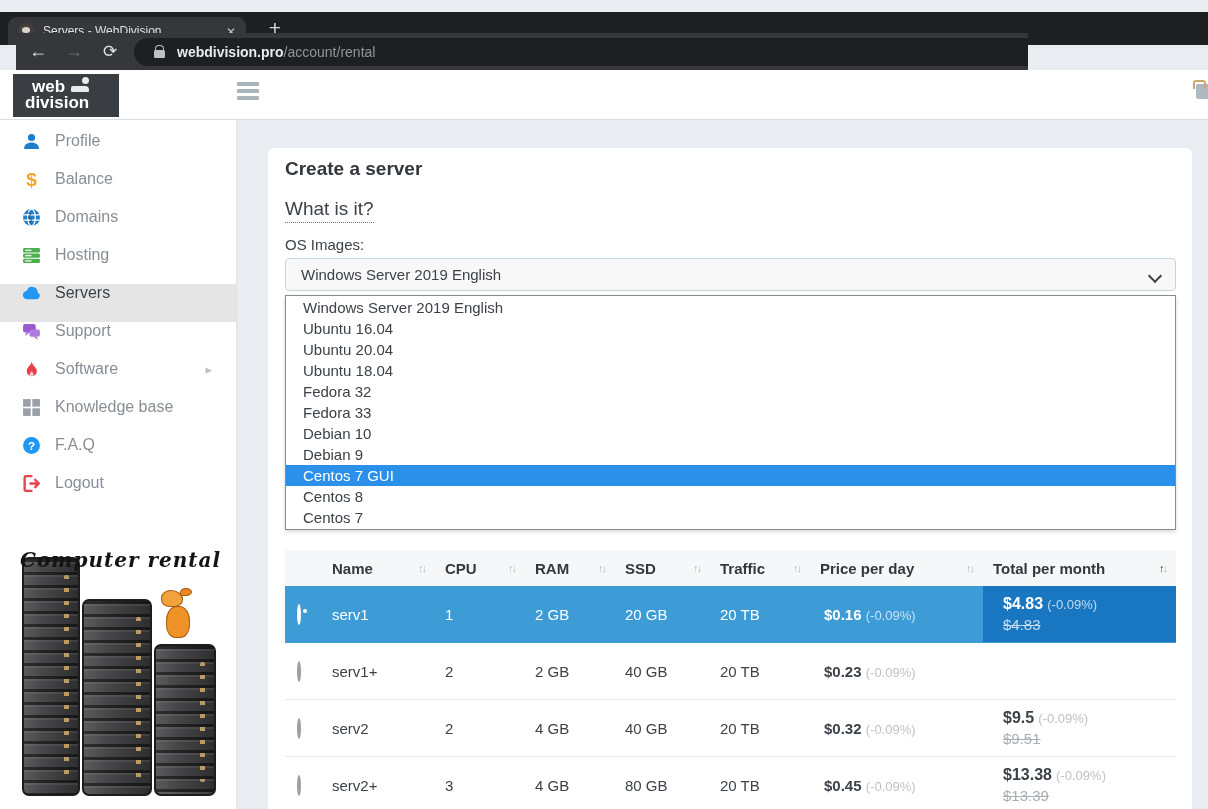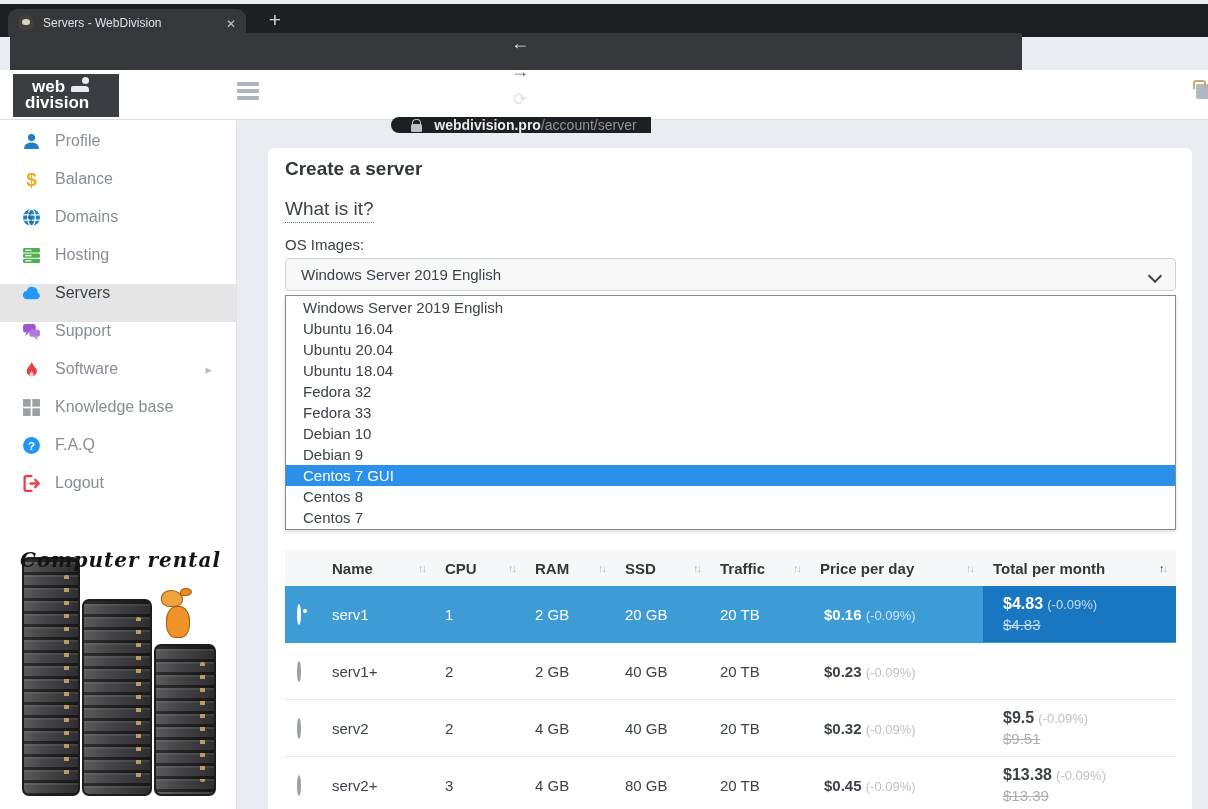--- a/index.html
+++ b/index.html
@@ -1,32 +1,32 @@
 <!DOCTYPE html>
 <html><head>
 <meta charset="utf-8">
 <style>
   * { margin:0; padding:0; box-sizing:border-box; }
   html,body { width:1208px; height:809px; overflow:hidden; background:#e9edf2;
               font-family:"Liberation Sans", sans-serif; position:relative; }
 
   
-  .tabbar { position:absolute; top:4px; left:0; width:1208px; height:33px; background:#1e1f21; z-index:40; }
+  .tabbar { position:absolute; top:12px; left:0; width:1208px; height:33px; background:#1e1f21; z-index:40; }
   .tab { position:absolute; left:8px; top:5px; width:238px; height:28px; background:#35373b;
          border-radius:9px 9px 0 0; display:flex; align-items:center; padding:0 10px; }
   .favicon { width:16px; height:16px; border-radius:50%; background:#453f3a; position:relative; flex:0 0 16px; }
   .favicon::after { content:""; position:absolute; left:4px; top:4px; width:8px; height:6px;
                     background:#d8d2ca; border-radius:50% 50% 40% 40%; }
   .tab-title { color:#dfe1e5; font-size:12px; margin-left:9px; flex:1; white-space:nowrap; overflow:hidden; }
   .i-close::before { content:"✕"; color:#c6c9cc; font-size:12px; }
   .newtab { position:absolute; left:262px; top:3px; width:26px; height:26px; text-align:center; }
   .i-plus::before { content:"+"; color:#d2d5d8; font-size:21px; line-height:26px; }
 
-  .toolbar { position:absolute; top:33px; left:10px; width:1012px; height:37px; background:#35373b;
-             display:flex; align-items:center; z-index:40;flex-direction:column; }
+  .toolbar { position:absolute; top:33px; left:16px; width:1012px; height:37px; background:#35373b;
+             display:flex; align-items:center; z-index:40; }
   .navbtn { width:28px; text-align:center; flex:0 0 28px; margin-left:8px; }
   .i-back::before { content:"←"; color:#dfe1e5; font-size:18px; }
   .i-fwd::before  { content:"→"; color:#696d72; font-size:18px; }
   .i-reload::before { content:"⟳"; color:#dfe1e5; font-size:17px; }
   .urlbar { flex:1; height:28px; margin-left:10px; background:#1e1f21; border-radius:14px 0 0 14px;
             display:flex; align-items:center; padding:0 14px; }
   .lock { width:11px; height:13px; position:relative; margin:0 12px 0 6px; flex:0 0 11px; }
   .lock::before { content:""; position:absolute; left:1px; top:0; width:7px; height:8px;
                   border:1.6px solid #bdc1c6; border-bottom:none; border-radius:4px 4px 0 0; }
   .lock::after { content:""; position:absolute; left:0; top:5px; width:11px; height:8px;
@@ -152,21 +152,21 @@
   <div class="newtab"><span class="i-plus"></span></div>
 </div>
 
 <div class="toolbar">
   <span class="navbtn i-back"></span>
   <span class="navbtn i-fwd"></span>
   <span class="navbtn i-reload"></span>
   <div class="urlbar">
     <span class="lock"></span>
     <span class="url-host">webdivision.pro</span>
-    <span class="url-path">/account/server</span>
+    <span class="url-path">/account/rental</span>
   </div>
 </div>
 
 <div class="appheader">
   <div class="logo">
     <span class="l1">web</span><span class="logo-icon"></span><br>
     <span>division</span>
   </div>
   <div class="hamburger">
       <span></span>

